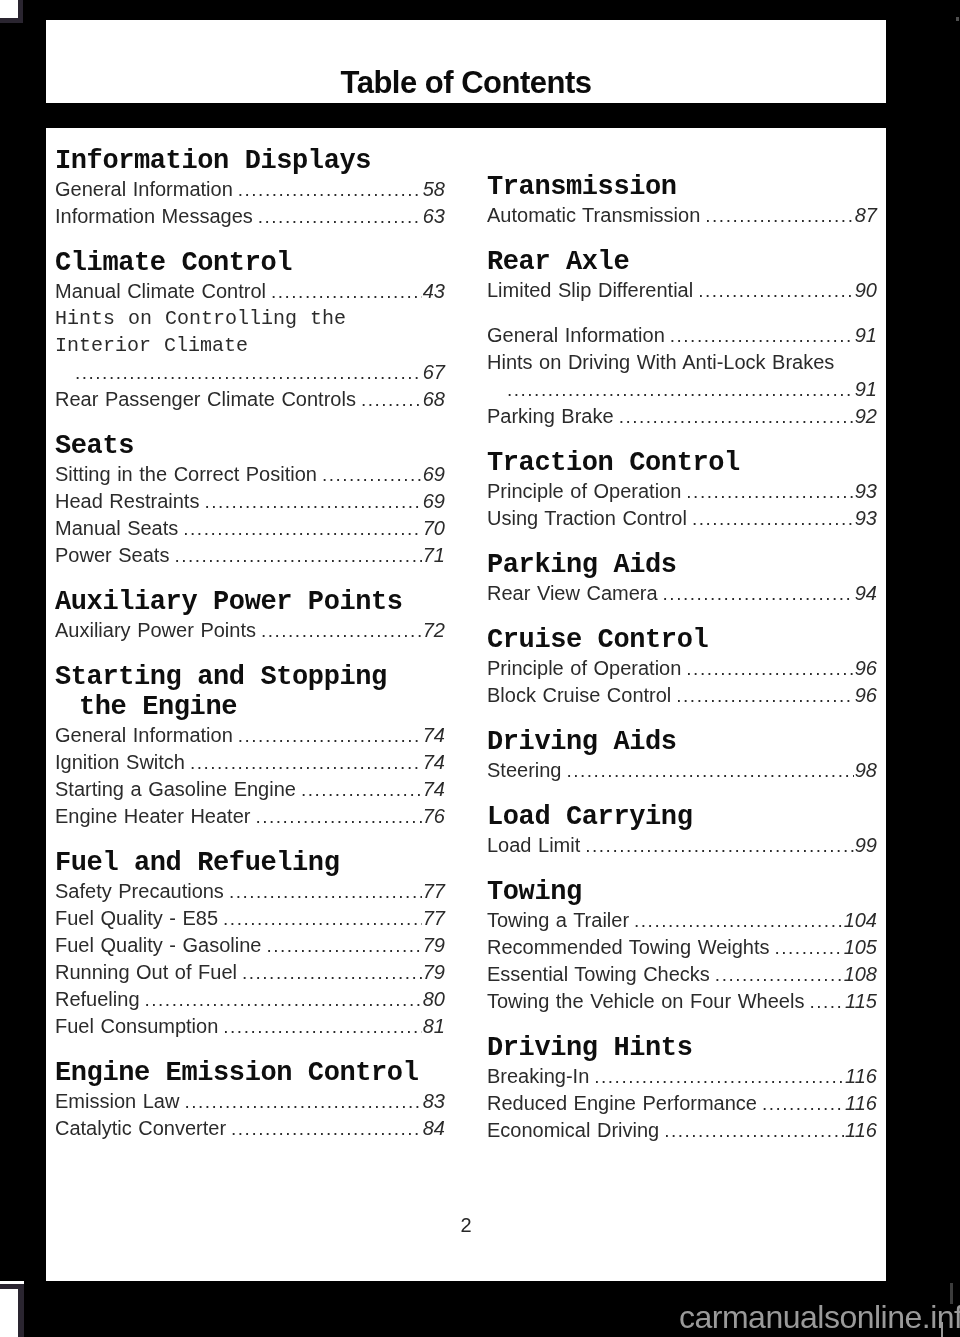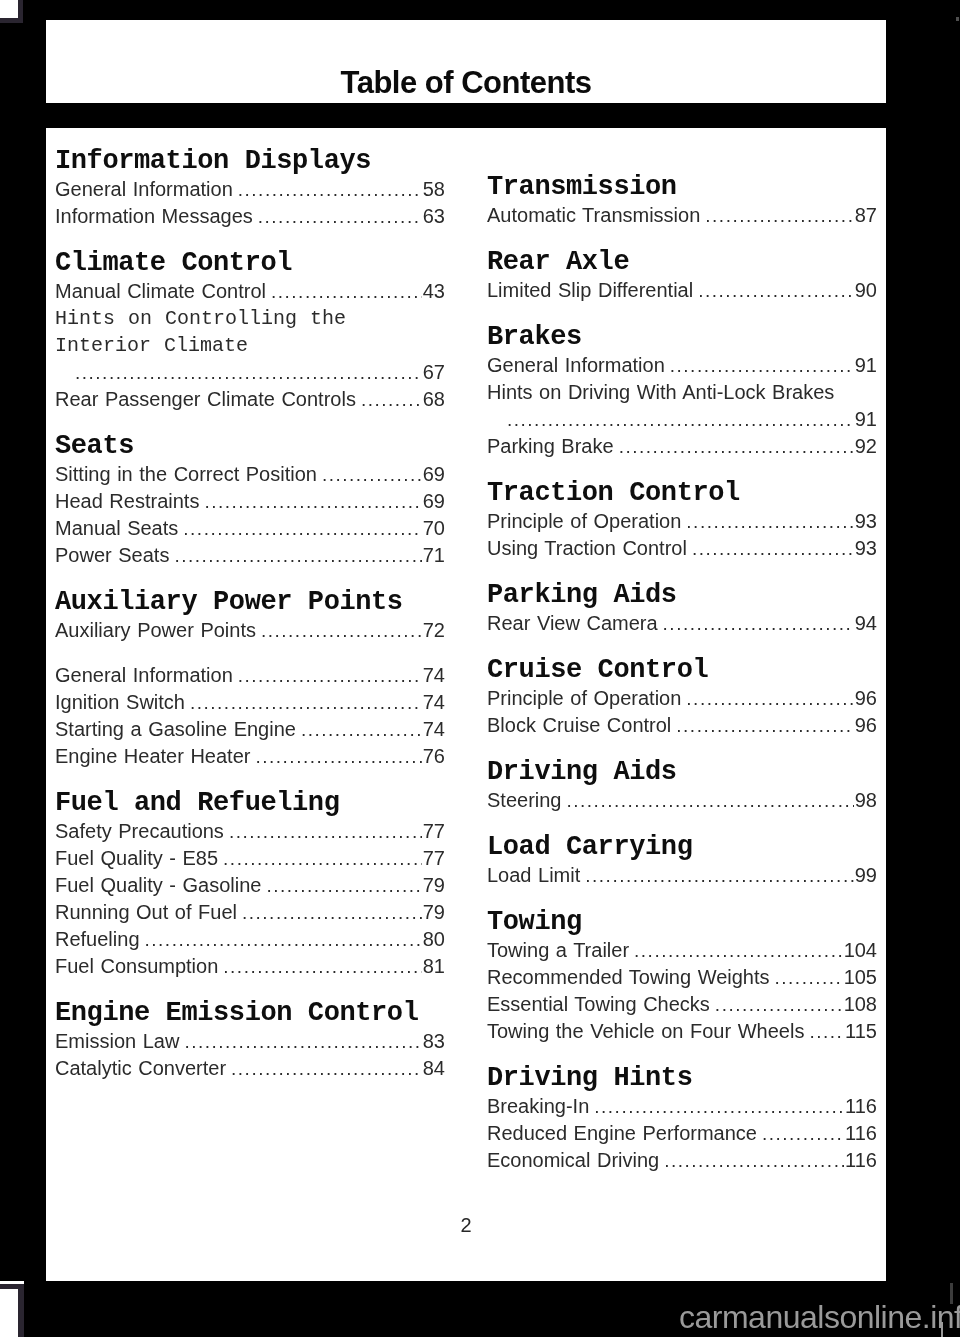--- a/index.html
+++ b/index.html
@@ -42,21 +42,21 @@
   .entry, .wrap-line {
     display:flex; align-items:center;
     font-size:20px; line-height:27px; color:#2b2b2b; word-spacing:1px;
   }
   .entry .lbl { white-space:nowrap; }
   .dots {
     flex:1 1 auto; overflow:hidden; white-space:nowrap;
     letter-spacing:1.5px; margin-left:5px; margin-right:1px;
     font-size:19px; color:#2b2b2b;
   }
-  .num { white-space:nowrap; }
+  .num { white-space:nowrap;font-style:italic; }
   .wrap-line { padding-left:20px; }
 
   .pagenum {
     position:absolute; left:46px; top:1213px; width:840px;
     text-align:center; font-size:20px; line-height:24px; color:#272727;
   }
 
   .watermark {
     position:absolute; left:679px; top:1302px;
     font-size:32px; line-height:30px; color:#9a9a9a; letter-spacing:-0.5px;
@@ -154,20 +154,21 @@
     </div>
     <div class="sec">
       <div class="sec-h">Auxiliary Power Points</div>
       <div class="entry">
         <span class="lbl">Auxiliary Power Points</span>
         <span class="dots">....................................................................................................................................................................................</span>
         <span class="num">72</span>
       </div>
     </div>
     <div class="sec">
+      <div class="sec-h">Starting and Stopping the Engine</div>
       <div class="entry">
         <span class="lbl">General Information</span>
         <span class="dots">....................................................................................................................................................................................</span>
         <span class="num">74</span>
       </div>
       <div class="entry">
         <span class="lbl">Ignition Switch</span>
         <span class="dots">....................................................................................................................................................................................</span>
         <span class="num">74</span>
       </div>
@@ -240,21 +241,20 @@
     </div>
     <div class="sec">
       <div class="sec-h">Rear Axle</div>
       <div class="entry">
         <span class="lbl">Limited Slip Differential</span>
         <span class="dots">....................................................................................................................................................................................</span>
         <span class="num">90</span>
       </div>
     </div>
     <div class="sec">
-      <div class="sec-h">Brakes</div>
       <div class="entry">
         <span class="lbl">General Information</span>
         <span class="dots">....................................................................................................................................................................................</span>
         <span class="num">91</span>
       </div>
       <div class="entry">
         <span class="lbl" style="white-space: normal;">Hints on Driving With Anti-Lock Brakes</span>
       </div>
       <div class="wrap-line">
         <span class="dots" style="margin-left: 0px;">....................................................................................................................................................................................</span>

